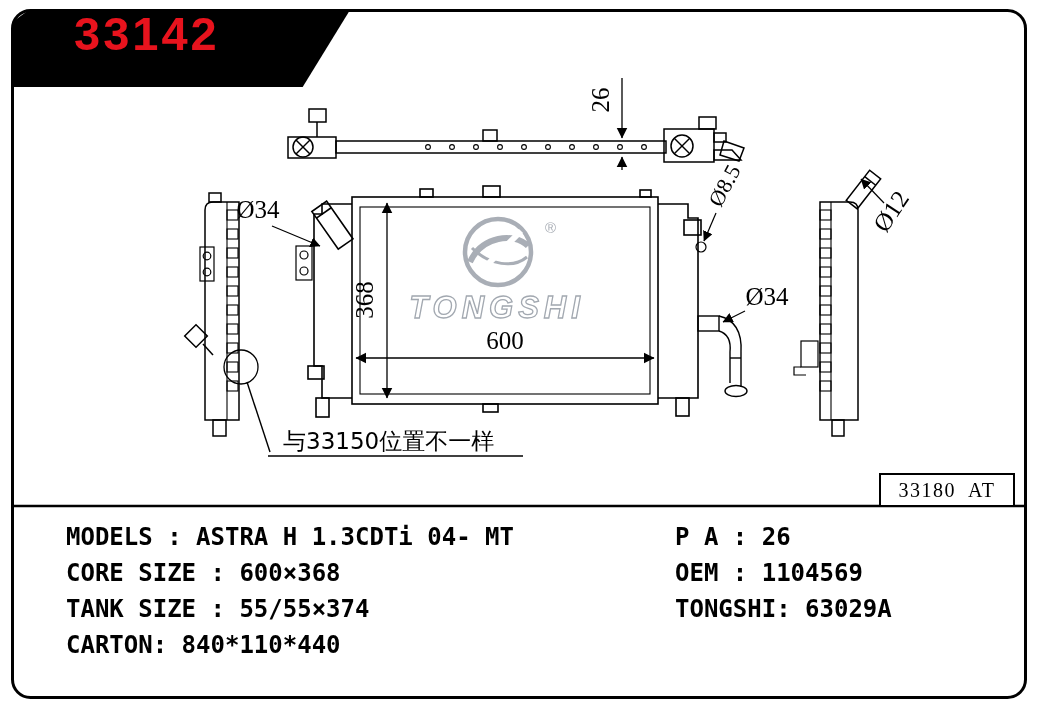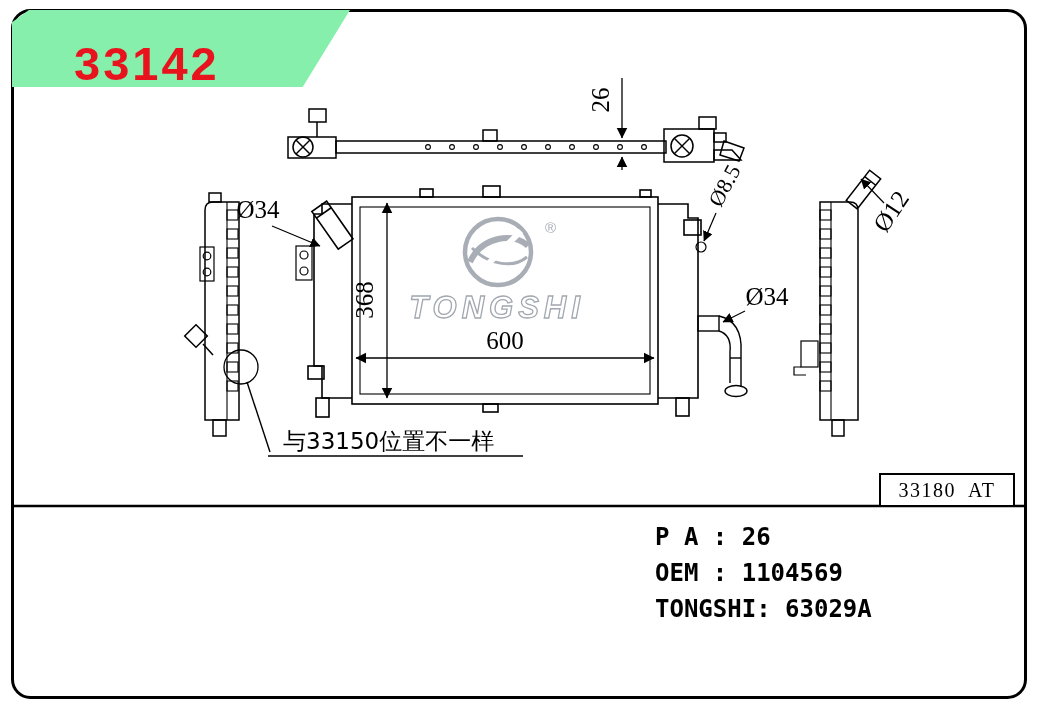--- a/index.html
+++ b/index.html
@@ -12,36 +12,36 @@
   svg text { white-space: pre; }
   .dim-text  { fill:#000; stroke:none; font-size:25px; font-family:"Liberation Serif", serif; }
   .dim-sm    { font-size:22px; }
   .ref-text  { fill:#000; stroke:none; font-size:20px; letter-spacing:1.5px; font-family:"Liberation Serif", serif; }
   .note-text { fill:#000; stroke:none; font-size:23px; font-family:"DejaVu Sans", sans-serif; }
   .logo-text { fill:#ffffff; stroke:#a2a8b0; stroke-width:1.3px; font-size:31px;
                font-style:italic; font-weight:bold; letter-spacing:5px;
                font-family:"Liberation Sans", sans-serif; }
   .banner {
     position:absolute; left:12px; top:10px; width:338px; height:77px;
-    background:#86efac;
+    background:#000000;
     clip-path: polygon(0 16%, 5% 0, 100% 0, 86% 100%, 0 100%);
-    display:flex; align-items:flex-end;
+    display:flex; align-items:flex-start;
   }
   .banner-number {
     color:#e8131d; font-weight:700; font-size:47px; line-height:1;
     margin-left:62px; letter-spacing:3px;
     font-family:"Liberation Sans", sans-serif;
   }
   .specs {
     position:absolute; top:519px; color:#000;
     font-family:"DejaVu Sans Mono", monospace; font-weight:700; font-size:24px;
   }
   .specs div { height:36px; line-height:36px; white-space:pre; }
   .specs-left  { left:66px; }
-  .specs-right { left:655px; }
+  .specs-right { left:675px; }
 </style>
 </head>
 <body>
 
 <div class="page">
 
   <svg class="art" width="1039" height="708" viewBox="0 0 1039 708">
     <defs>
       <marker id="arr" viewBox="0 0 10 10" refX="9.5" refY="5" markerWidth="8.5" markerHeight="8.5" orient="auto-start-reverse">
         <path d="M0 0 L10 5 L0 10 z" fill="#000"></path>
@@ -228,19 +228,25 @@
       <polyline points="247,382 270,452"></polyline>
       <line x1="268" y1="456" x2="523" y2="456"></line>
       <text x="283" y="449" class="note-text">与33150位置不一样</text>
     </g>
   </svg>
 
   <div class="banner">
     <span class="banner-number">33142</span>
   </div>
 
+  <div class="specs specs-left">
+    <div>MODELS : ASTRA H 1.3CDTi 04- MT</div>
+    <div>CORE SIZE : 600×368</div>
+    <div>TANK SIZE : 55/55×374</div>
+    <div>CARTON: 840*110*440</div>
+  </div>
   <div class="specs specs-right">
     <div>P A : 26</div>
     <div>OEM : 1104569</div>
     <div>TONGSHI: 63029A</div>
   </div>
 
 </div>
 
 </body></html>

